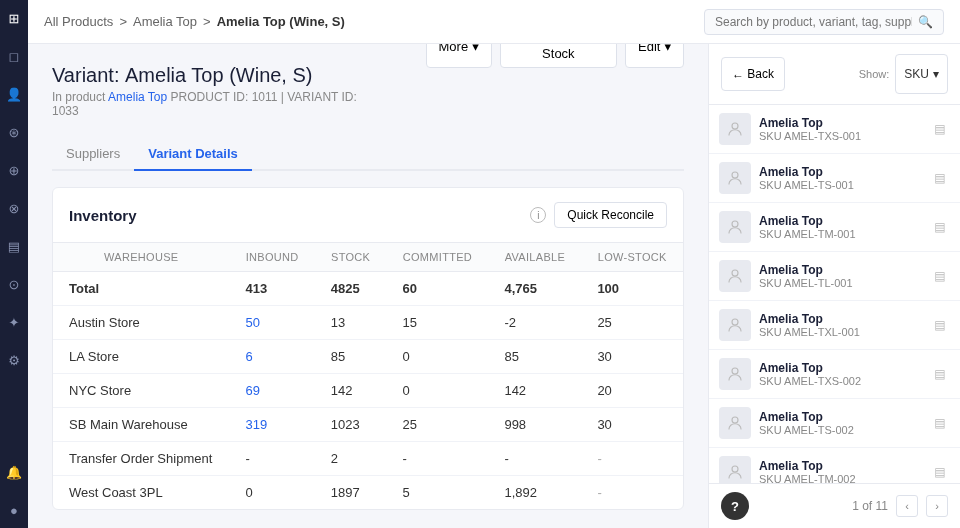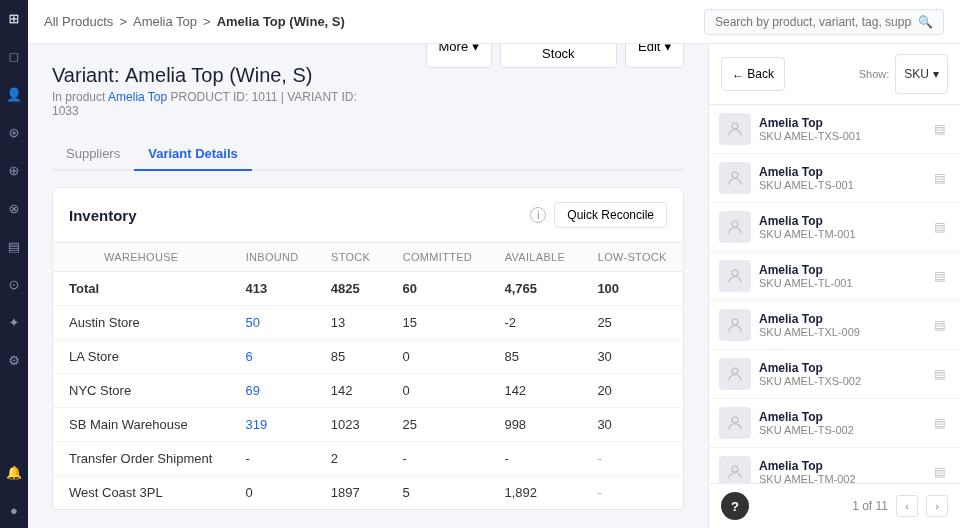--- a/index.html
+++ b/index.html
@@ -588,21 +588,21 @@
   </div>
           <div class="product-list-item">
     <div class="product-thumb">
       <svg width="18" height="18" viewBox="0 0 24 24" fill="none">
         <circle cx="12" cy="8" r="4" stroke="#bbb" stroke-width="1.5"></circle>
         <path d="M4 20c0-4 3.6-7 8-7s8 3 8 7" stroke="#bbb" stroke-width="1.5" stroke-linecap="round"></path>
       </svg>
     </div>
     <div class="product-info">
       <div class="product-name">Amelia Top</div>
-      <div class="product-sku">SKU AMEL-TXL-009</div>
+      <div class="product-sku">SKU AMEL-TXL-001</div>
     </div>
     <div class="product-action">▤</div>
   </div>
           <div class="product-list-item">
     <div class="product-thumb">
       <svg width="18" height="18" viewBox="0 0 24 24" fill="none">
         <circle cx="12" cy="8" r="4" stroke="#bbb" stroke-width="1.5"></circle>
         <path d="M4 20c0-4 3.6-7 8-7s8 3 8 7" stroke="#bbb" stroke-width="1.5" stroke-linecap="round"></path>
       </svg>
     </div>

